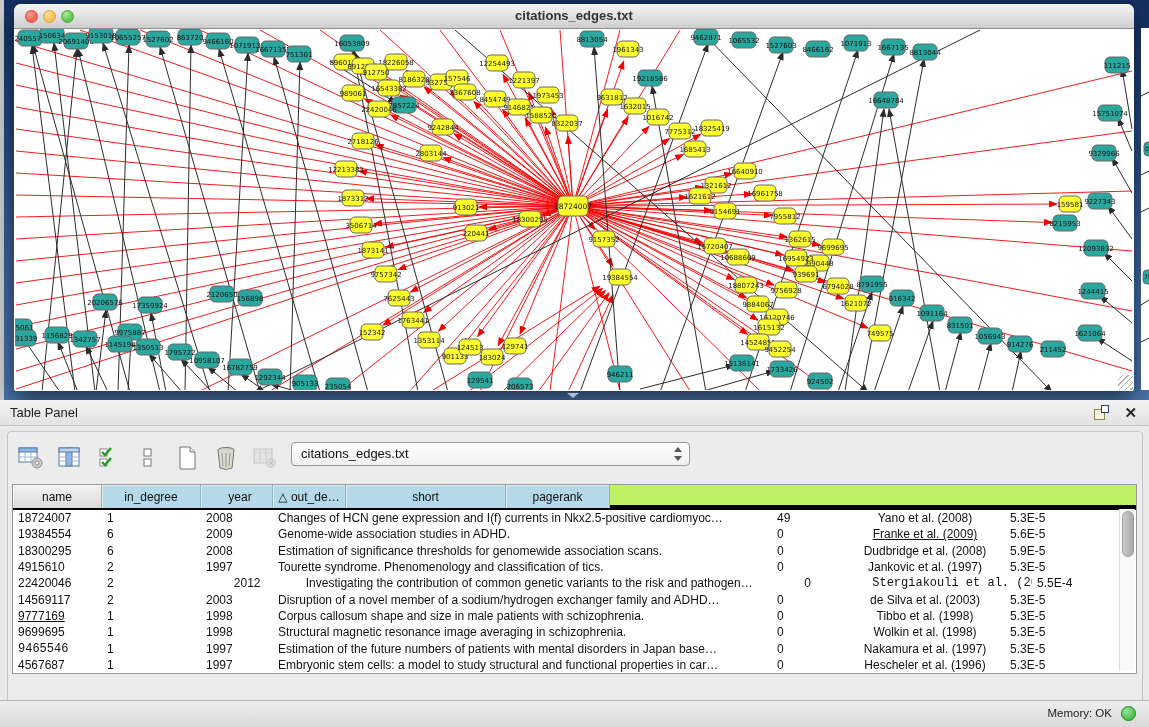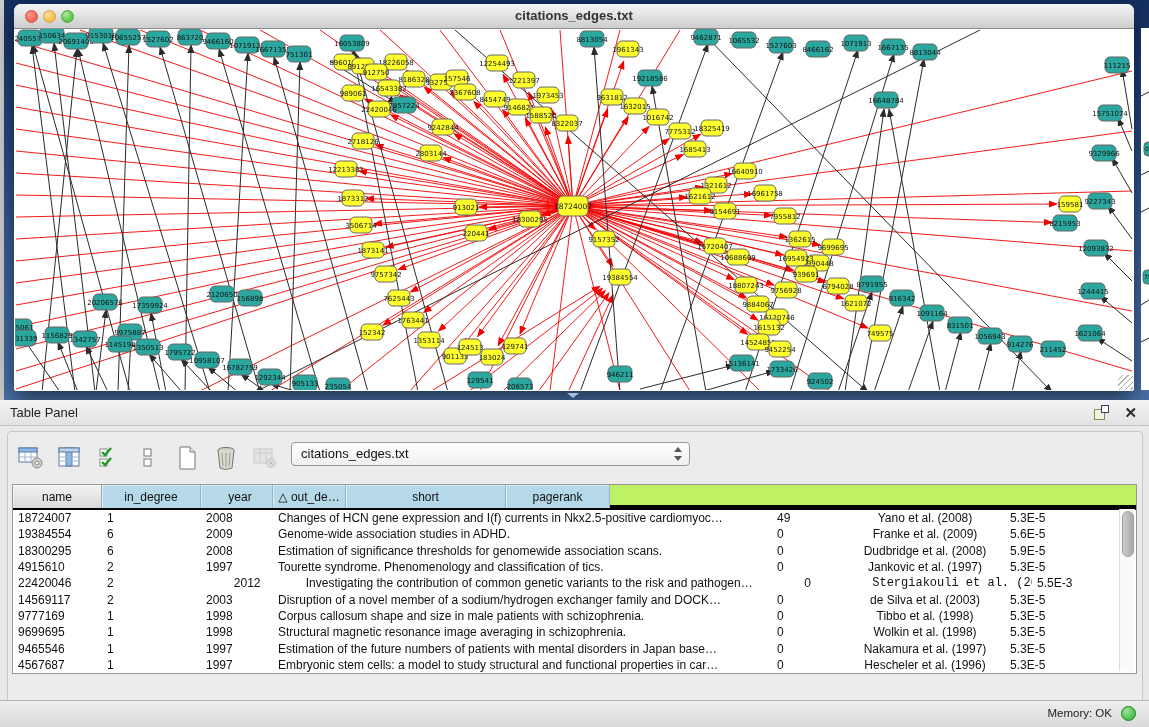--- a/index.html
+++ b/index.html
@@ -664,21 +664,21 @@
             <div class="td" style="width: 73px;">49</div>
             <div class="td center" style="width: 160px;">Yano et al. (2008)</div>
             <div class="td" style="width: 104px;">5.3E-5</div>
           </div>
           <div class="trow">
             <div class="td" style="width: 89px;">19384554</div>
             <div class="td" style="width: 99px;">6</div>
             <div class="td" style="width: 72px;">2009</div>
             <div class="td" style="width: 499px;">Genome-wide association studies in ADHD.</div>
             <div class="td" style="width: 73px;">0</div>
-            <div class="td center" style="width: 160px;">Franke et al. (2009)</div>
+            <div class="td center" style="width: 160px; text-decoration: underline;">Franke et al. (2009)</div>
             <div class="td" style="width: 104px;">5.6E-5</div>
           </div>
           <div class="trow">
             <div class="td" style="width: 89px;">18300295</div>
             <div class="td" style="width: 99px;">6</div>
             <div class="td" style="width: 72px;">2008</div>
             <div class="td" style="width: 499px;">Estimation of significance thresholds for genomewide association scans.</div>
             <div class="td" style="width: 73px;">0</div>
             <div class="td center" style="width: 160px;">Dudbridge et al. (2008)</div>
             <div class="td" style="width: 104px;">5.9E-5</div>
@@ -692,51 +692,51 @@
             <div class="td center" style="width: 160px;">Jankovic et al. (1997)</div>
             <div class="td" style="width: 104px;">5.3E-5</div>
           </div>
           <div class="trow">
             <div class="td" style="width: 89px;">22420046</div>
             <div class="td" style="width: 99px;">2</div>
             <div class="td" style="width: 72px; margin-left: 28px;">2012</div>
             <div class="td" style="width: 499px;">Investigating the contribution of common genetic variants to the risk and pathogen…</div>
             <div class="td" style="width: 73px;">0</div>
             <div class="td center" style="width: 160px; font-family: Liberation Mono, monospace;">Stergiakouli et al. (2012)</div>
-            <div class="td" style="width: 104px;">5.5E-3</div>
+            <div class="td" style="width: 104px;">5.5E-4</div>
           </div>
           <div class="trow">
             <div class="td" style="width: 89px;">14569117</div>
             <div class="td" style="width: 99px;">2</div>
             <div class="td" style="width: 72px;">2003</div>
-            <div class="td" style="width: 499px;">Disruption of a novel member of a sodium/hydrogen exchanger family and DOCK…</div>
+            <div class="td" style="width: 499px;">Disruption of a novel member of a sodium/hydrogen exchanger family and ADHD…</div>
             <div class="td" style="width: 73px;">0</div>
             <div class="td center" style="width: 160px;">de Silva et al. (2003)</div>
             <div class="td" style="width: 104px;">5.3E-5</div>
           </div>
           <div class="trow">
-            <div class="td" style="width: 89px;">9777169</div>
+            <div class="td" style="width: 89px; text-decoration: underline;">9777169</div>
             <div class="td" style="width: 99px;">1</div>
             <div class="td" style="width: 72px;">1998</div>
             <div class="td" style="width: 499px;">Corpus callosum shape and size in male patients with schizophrenia.</div>
             <div class="td" style="width: 73px;">0</div>
             <div class="td center" style="width: 160px;">Tibbo et al. (1998)</div>
             <div class="td" style="width: 104px;">5.3E-5</div>
           </div>
           <div class="trow">
             <div class="td" style="width: 89px;">9699695</div>
             <div class="td" style="width: 99px;">1</div>
             <div class="td" style="width: 72px;">1998</div>
             <div class="td" style="width: 499px;">Structural magnetic resonance image averaging in schizophrenia.</div>
             <div class="td" style="width: 73px;">0</div>
             <div class="td center" style="width: 160px;">Wolkin et al. (1998)</div>
             <div class="td" style="width: 104px;">5.3E-5</div>
           </div>
           <div class="trow">
-            <div class="td" style="width: 89px;">9465546</div>
+            <div class="td" style="width: 89px; font-family: Liberation Mono, monospace;">9465546</div>
             <div class="td" style="width: 99px;">1</div>
             <div class="td" style="width: 72px;">1997</div>
             <div class="td" style="width: 499px;">Estimation of the future numbers of patients with mental disorders in Japan base…</div>
             <div class="td" style="width: 73px;">0</div>
             <div class="td center" style="width: 160px;">Nakamura et al. (1997)</div>
             <div class="td" style="width: 104px;">5.3E-5</div>
           </div>
           <div class="trow">
             <div class="td" style="width: 89px;">4567687</div>
             <div class="td" style="width: 99px;">1</div>

